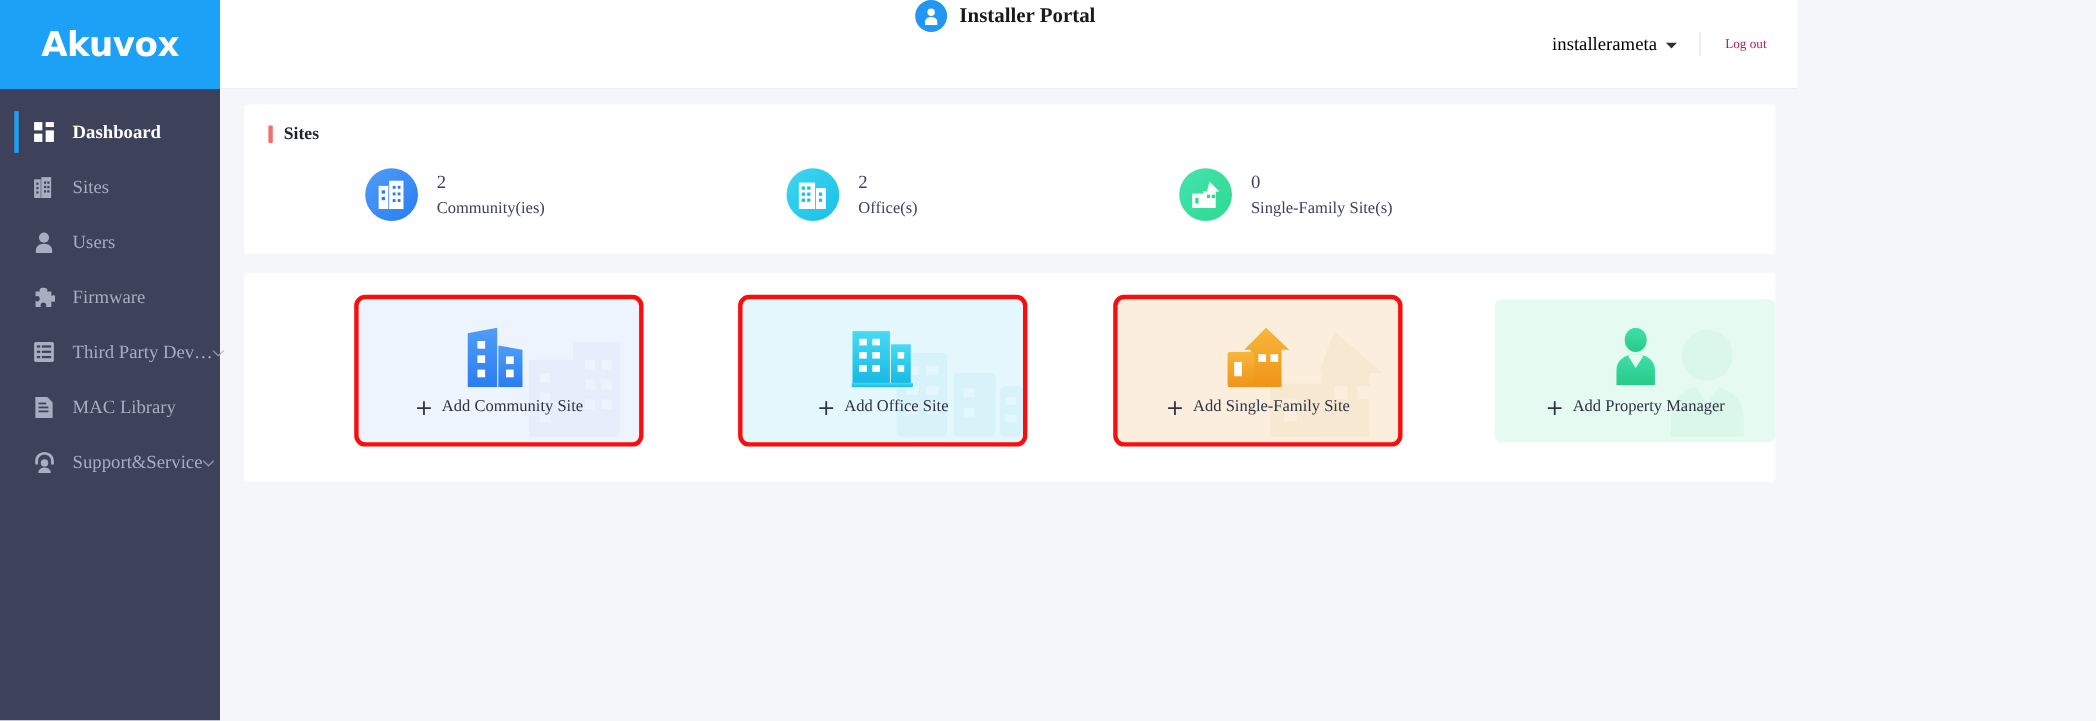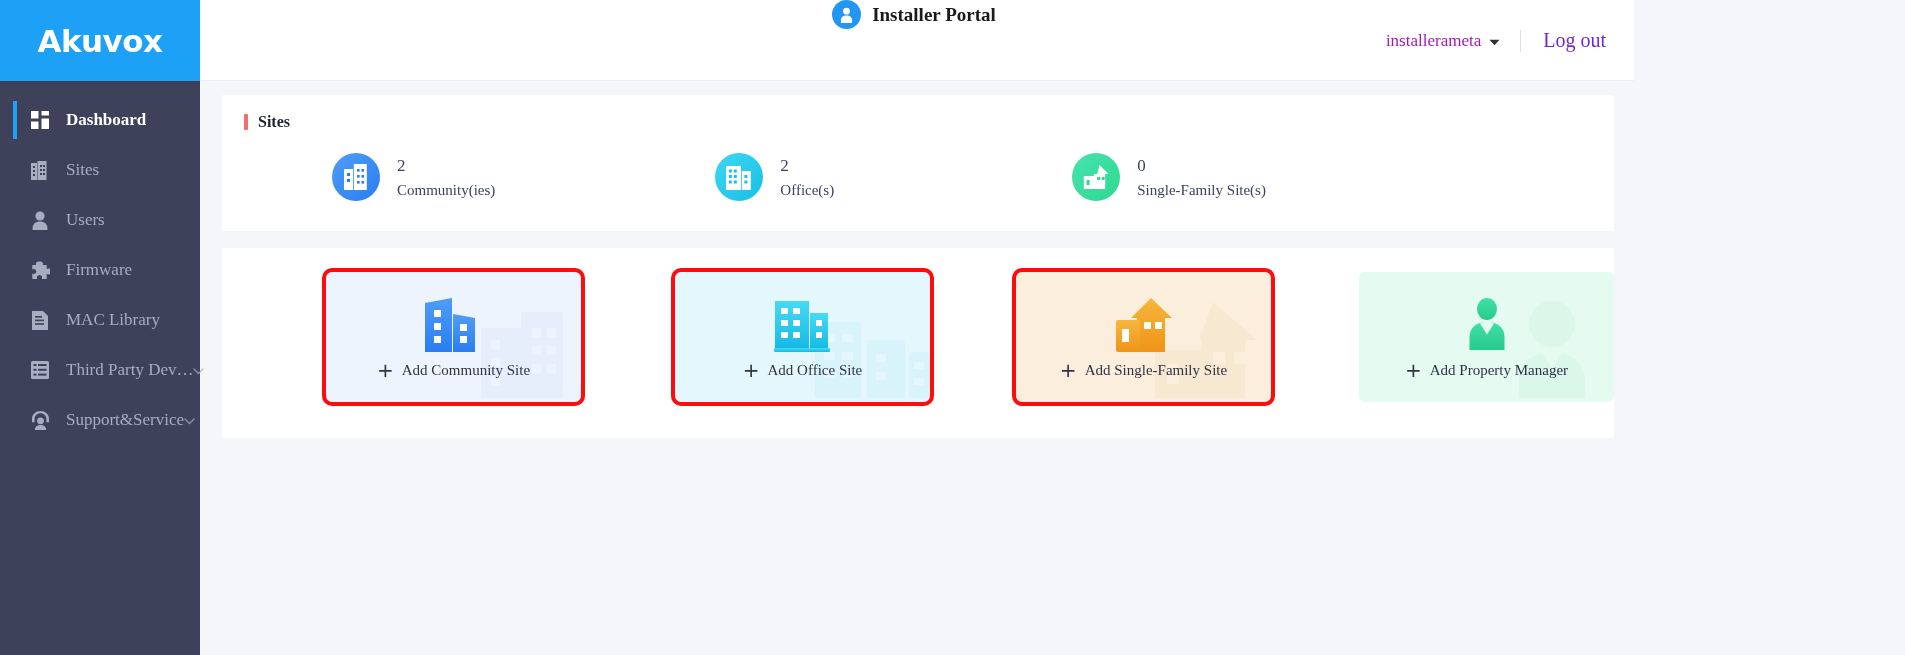--- a/index.html
+++ b/index.html
@@ -54,24 +54,24 @@
   }
   .portal { display: flex; align-items: center; gap: 11px; }
   .portal-avatar {
     width: 29px; height: 29px; border-radius: 50%; background: #2196f3;
     display: flex; align-items: center; justify-content: center;
   }
   .portal-title { font-size: 19px; font-weight: bold; color: #1a1a1a; }
   .top-right { margin-left: auto; display: flex; align-items: center; }
   .user-menu {
     display: flex; align-items: center; gap: 8px;
-    font-size: 17px; color: #a21caf; cursor: pointer; padding-right: 20px;
+    font-size: 17px; color: #000000; cursor: pointer; padding-right: 20px;
   }
   .vdiv { width: 1px; height: 22px; background: #dcdfe6; }
-  .logout { font-size: 20px; color: #6d28d9; cursor: pointer; padding-left: 22px; }
+  .logout { font-size: 12px; color: #be185d; cursor: pointer; padding-left: 22px; }
 
   .content { flex: 1; background: #f4f6f9; padding: 14px 20px 0 22px; overflow: hidden; }
 
   .panel { background: #ffffff; border-radius: 2px; margin-bottom: 17px; }
   .panel-head {
     display: flex; align-items: center; gap: 10px;
     padding: 18px 0 0 22px;
   }
   .panel-bar { width: 4px; height: 16px; background: #f56c6c; border-radius: 1px; }
   .panel-title { font-size: 16px; font-weight: bold; color: #1f2330; }
@@ -176,48 +176,48 @@
           <svg width="19" height="19" viewBox="0 0 19 19">
               <path d="M7.5 0.5c-1.5 0-2.6 1-2.6 2.3 0 .5.2.9.4 1.3H1.3v4.4c.4-.3.9-.5 1.5-.5 1.4 0 2.4 1.1 2.4 2.5s-1 2.5-2.4 2.5c-.6 0-1.1-.2-1.5-.5V18h5.1c-.3-.4-.5-1-.5-1.6 0-1.4 1.1-2.5 2.6-2.5s2.6 1.1 2.6 2.5c0 .6-.2 1.2-.5 1.6h5.1v-5.2c.5.4 1.1.6 1.8.6 1.6 0 2.9-1.3 2.9-3s-1.3-3-2.9-3c-.7 0-1.3.2-1.8.6V4.1h-4c.3-.4.4-.8.4-1.3 0-1.3-1.1-2.3-2.6-2.3z" fill="#a8adc2"></path>
             </svg>
         </span>
         <span class="nav-label">Firmware</span>
       </div>
 
 
       <div class="nav-item">
         <span class="nav-ico">
-          <svg width="16" height="19" viewBox="0 0 16 19">
-              <path d="M0 0h11l5 5v14H0z" fill="#a8adc2"></path>
-              <rect x="3" y="5" width="7" height="1.6" fill="#3d4159"></rect>
-              <rect x="3" y="8.6" width="9" height="1.6" fill="#3d4159"></rect>
-              <rect x="3" y="12.2" width="9" height="1.6" fill="#3d4159"></rect>
-            </svg>
-        </span>
-        <span class="nav-label">MAC Library</span>
-      </div>
-
-      <div class="nav-item">
-        <span class="nav-ico">
           <svg width="18" height="18" viewBox="0 0 18 18">
               <rect x="0" y="0" width="18" height="18" rx="1.5" fill="#a8adc2"></rect>
               <rect x="2.5" y="3" width="3" height="2" fill="#3d4159"></rect>
               <rect x="7" y="3" width="8.5" height="2" fill="#3d4159"></rect>
               <rect x="2.5" y="7.8" width="3" height="2" fill="#3d4159"></rect>
               <rect x="7" y="7.8" width="8.5" height="2" fill="#3d4159"></rect>
               <rect x="2.5" y="12.6" width="3" height="2" fill="#3d4159"></rect>
               <rect x="7" y="12.6" width="8.5" height="2" fill="#3d4159"></rect>
             </svg>
         </span>
         <span class="nav-label">Third Party Dev…</span>
         <span class="nav-caret">
           <svg width="11" height="7" viewBox="0 0 11 7">
               <path d="M1 1l4.5 4.5L10 1" stroke="#a8adc2" stroke-width="1.3" fill="none" stroke-linecap="round"></path>
             </svg>
         </span>
+      </div>
+
+      <div class="nav-item">
+        <span class="nav-ico">
+          <svg width="16" height="19" viewBox="0 0 16 19">
+              <path d="M0 0h11l5 5v14H0z" fill="#a8adc2"></path>
+              <rect x="3" y="5" width="7" height="1.6" fill="#3d4159"></rect>
+              <rect x="3" y="8.6" width="9" height="1.6" fill="#3d4159"></rect>
+              <rect x="3" y="12.2" width="9" height="1.6" fill="#3d4159"></rect>
+            </svg>
+        </span>
+        <span class="nav-label">MAC Library</span>
       </div>
 
 
 
       <div class="nav-item">
         <span class="nav-ico">
           <svg width="19" height="19" viewBox="0 0 19 19">
               <path d="M9.5 0C4.8 0 1 3.5 1 7.9v3.3h2.6V7.9c0-3.1 2.6-5.6 5.9-5.6s5.9 2.5 5.9 5.6v3.3H18V7.9C18 3.5 14.2 0 9.5 0z" fill="#a8adc2"></path>
               <circle cx="9.5" cy="9.8" r="3.4" fill="#a8adc2"></circle>
               <path d="M9.5 14c-3.3 0-5.6 2-5.6 4.4V19h11.2v-.6c0-2.4-2.3-4.4-5.6-4.4z" fill="#a8adc2"></path>

